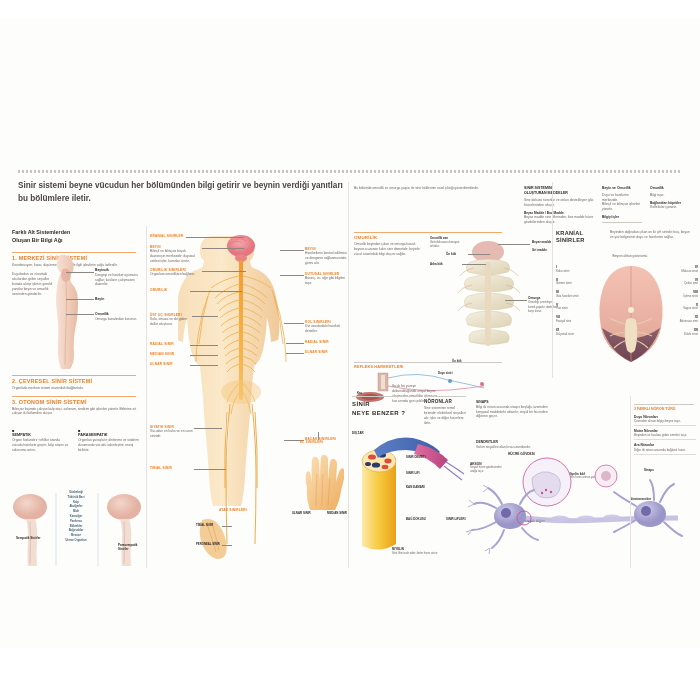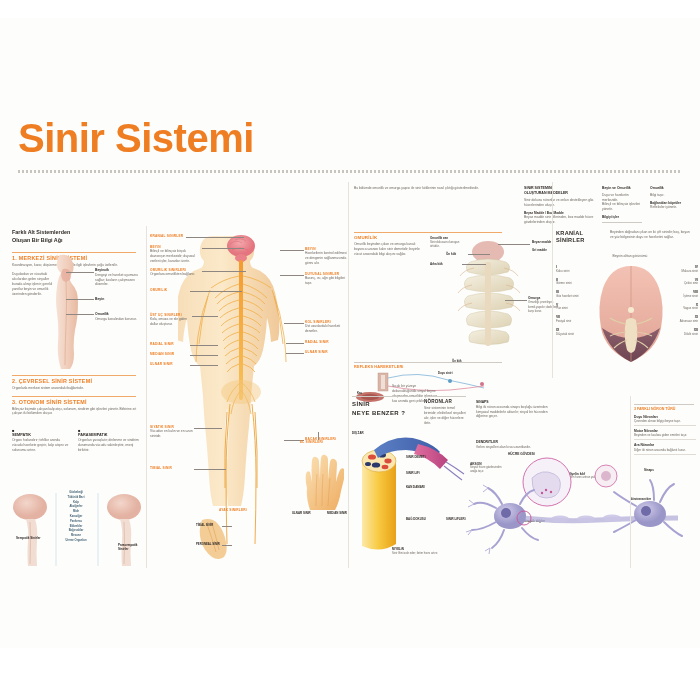--- a/index.html
+++ b/index.html
@@ -32,22 +32,22 @@
   
   .figure{position:absolute;left:178px;top:232px;width:126px;height:330px;}
   .colrule{position:absolute;background:#e7e2db;width:1px;}
 </style>
 </head>
 <body>
 
 <div class="poster">
   <div class="sheet"></div>
 
-  <div class="title">Sinir Sistemi</div>
   <div class="rule"></div>
+  <div class="subtitle">Sinir sistemi beyne vücudun her bölümünden bilgi getirir ve beynin verdiği yanıtları bu bölümlere iletir.</div>
 
   <div id="leftcol">
     <div style="font-size:5.4px;font-weight:bold;color:#2f2a27;line-height:1.5;">
       <span>Farklı Alt Sistemlerden</span><br>
       <span>Oluşan Bir Bilgi Ağı</span>
     </div>
 
     <div style="margin-top:8px;">
       <div class="hr-or" style="width:124px;margin-bottom:2px;"></div>
       <div class="sec-h">

